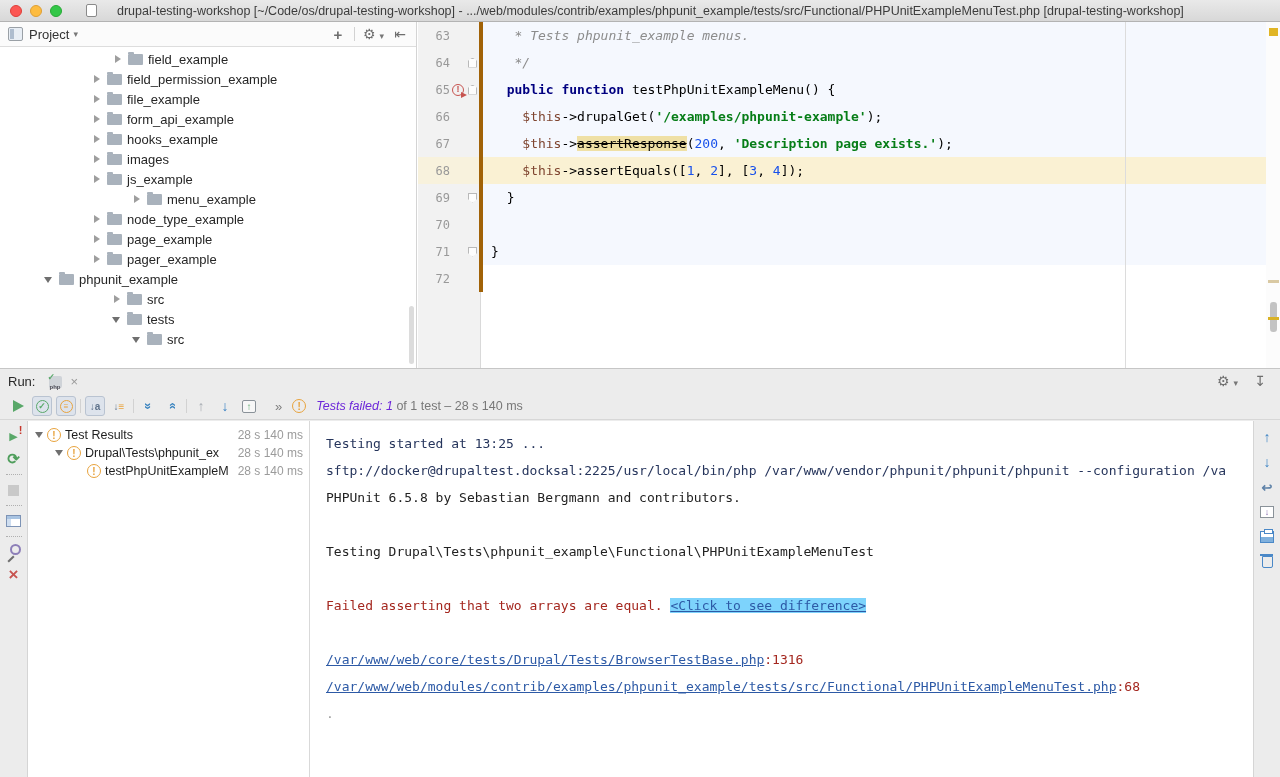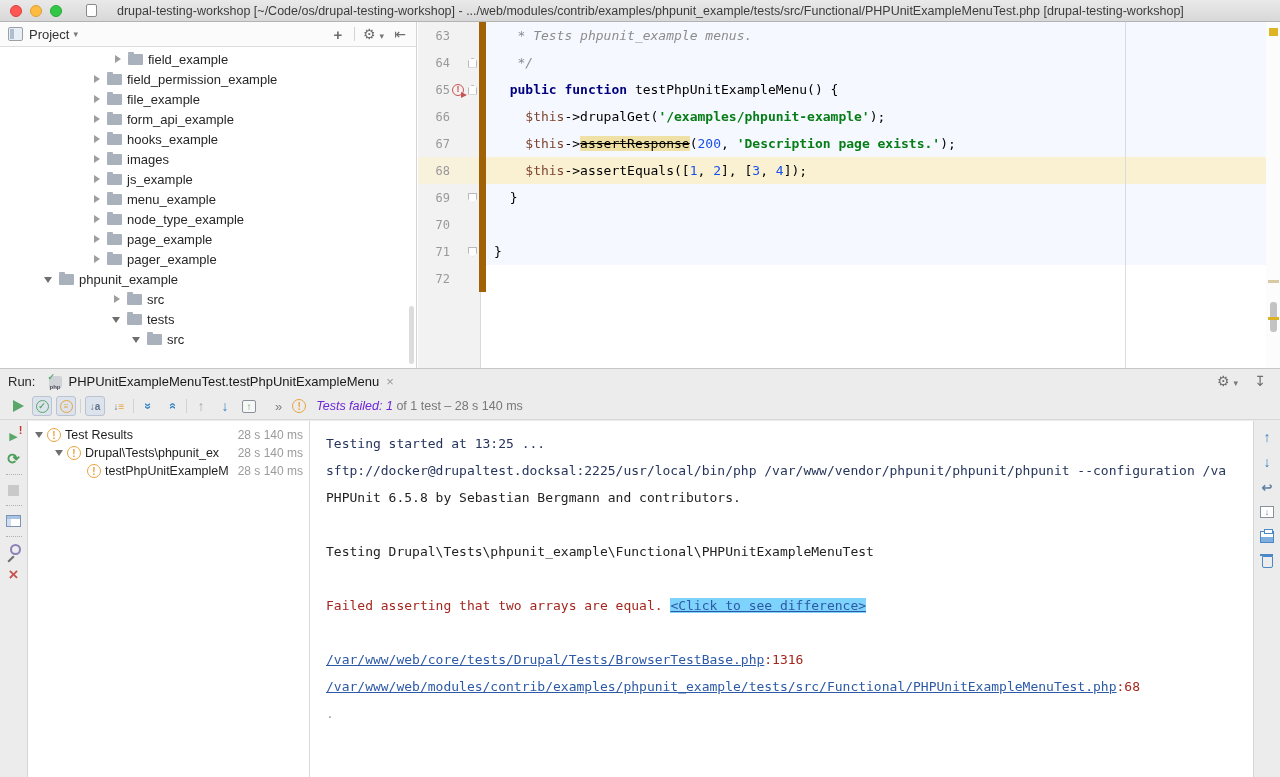--- a/index.html
+++ b/index.html
@@ -36,21 +36,21 @@
   .tri.right::before { content:""; position:absolute; left:3px; top:2px; border-left:6px solid #9e9e9e; border-top:4px solid transparent; border-bottom:4px solid transparent; }
   .tri.down::before { content:""; position:absolute; left:1px; top:4px; border-top:6px solid #6f6f6f; border-left:4px solid transparent; border-right:4px solid transparent; }
   .folder { width:15px; height:11px; background:#a9b2bc; border-radius:1px; position:relative; margin:0 5px 0 4px; flex:0 0 15px; }
   .folder::before { content:""; position:absolute; left:0; top:-2px; width:6px; height:2px; background:#a9b2bc; border-radius:1px 1px 0 0; }
   .pp-scroll { position:absolute; right:2px; bottom:4px; width:5px; height:58px; background:#dcdcdc; border-radius:3px; }
 
   
   .editor { position:absolute; left:418px; top:22px; width:862px; height:346px; background:#fff; }
   .editor-body { position:absolute; inset:0; display:flex; flex-direction:column; }
   .ed-row { display:flex; height:27px; flex:0 0 27px; font-family:"DejaVu Sans Mono", monospace; font-size:13px; }
-  .gut { flex:0 0 63px; background:#f2f2f2; border-right:7px solid #a16207; display:flex; align-items:center; color:#999; font-size:12px; }
+  .gut { flex:0 0 63px; background:#f2f2f2; border-right:4px solid #a16207; display:flex; align-items:center; color:#999; font-size:12px; }
   .gut .num { width:32px; text-align:right; }
   .gut .ic-slot { width:16px; display:flex; justify-content:center; }
   .gut .fold-slot { width:13px; display:flex; justify-content:center; }
   .code { flex:1; display:flex; align-items:center; padding-left:8px; white-space:pre; overflow:hidden; }
   .ed-row .code.tint { background:#f5f8fe; }
   .ed-row.current .code { background:#faf1d3; }
   .ed-row.current .gut { background:#f8f2dd; }
   .ed-fill { flex:1; display:flex; }
   .ed-fill .gutf { flex:0 0 63px; background:#f2f2f2; border-right:1px solid #d9d9d9; }
   .fold-mk { width:9px; height:10px; background:#fdfdfd; border:1px solid #b9b9b9; }
@@ -200,21 +200,21 @@
       <div class="tree-row" style="padding-left: 91px;">
         <span class="tri right"></span>
         <span class="folder"></span>
         <span>images</span>
       </div>
       <div class="tree-row" style="padding-left: 91px;">
         <span class="tri right"></span>
         <span class="folder"></span>
         <span>js_example</span>
       </div>
-      <div class="tree-row" style="padding-left: 91px;">
+      <div class="tree-row" style="padding-left: 91px; margin-left: 40px;">
         <span class="tri right"></span>
         <span class="folder"></span>
         <span>menu_example</span>
       </div>
       <div class="tree-row" style="padding-left: 91px;">
         <span class="tri right"></span>
         <span class="folder"></span>
         <span>node_type_example</span>
       </div>
       <div class="tree-row" style="padding-left: 91px;">
@@ -358,21 +358,20 @@
 
 <div class="run-panel">
   <div class="run-tabbar">
     <span class="run-label">Run:</span>
     <span class="test-tab">
       <span class="php-ic">
         <span class="file"></span>
           <span class="chk">✓</span>
           <span class="phptxt">php</span>
       </span>
-      <span class="tab-title">PHPUnitExampleMenuTest.testPhpUnitExampleMenu</span>
       <span class="tab-close">×</span>
     </span>
     <span class="tabbar-actions">
       <span><span class="i-gear"></span><span class="caret">▾</span></span>
       <span class="rail-ic i-hidedown"></span>
     </span>
   </div>
   <div class="run-toolbar">
     <span class="tbtn">
         <span class="i-play"></span>

